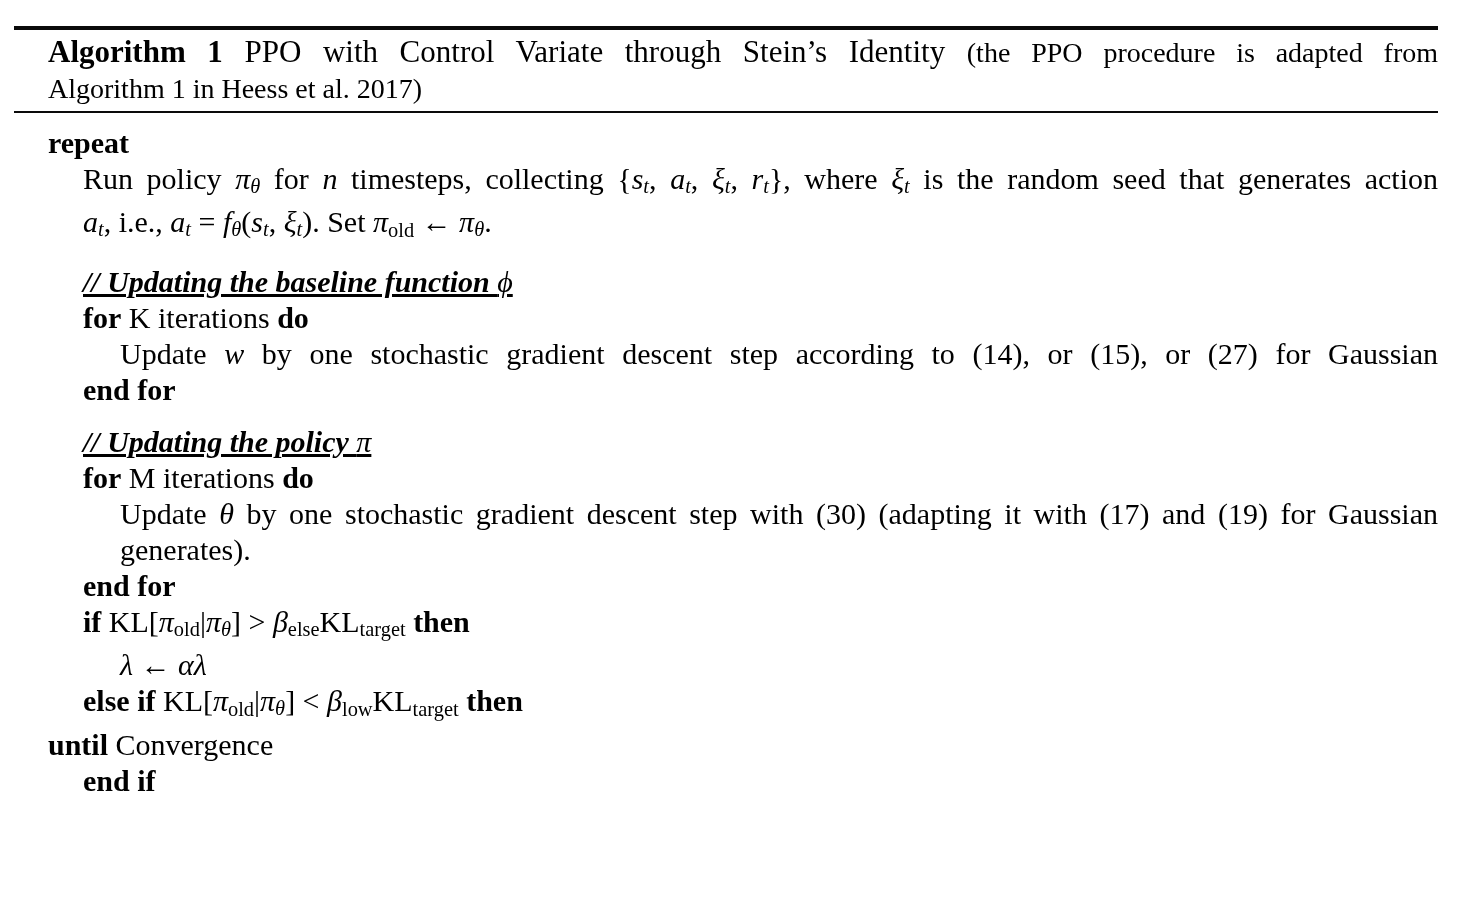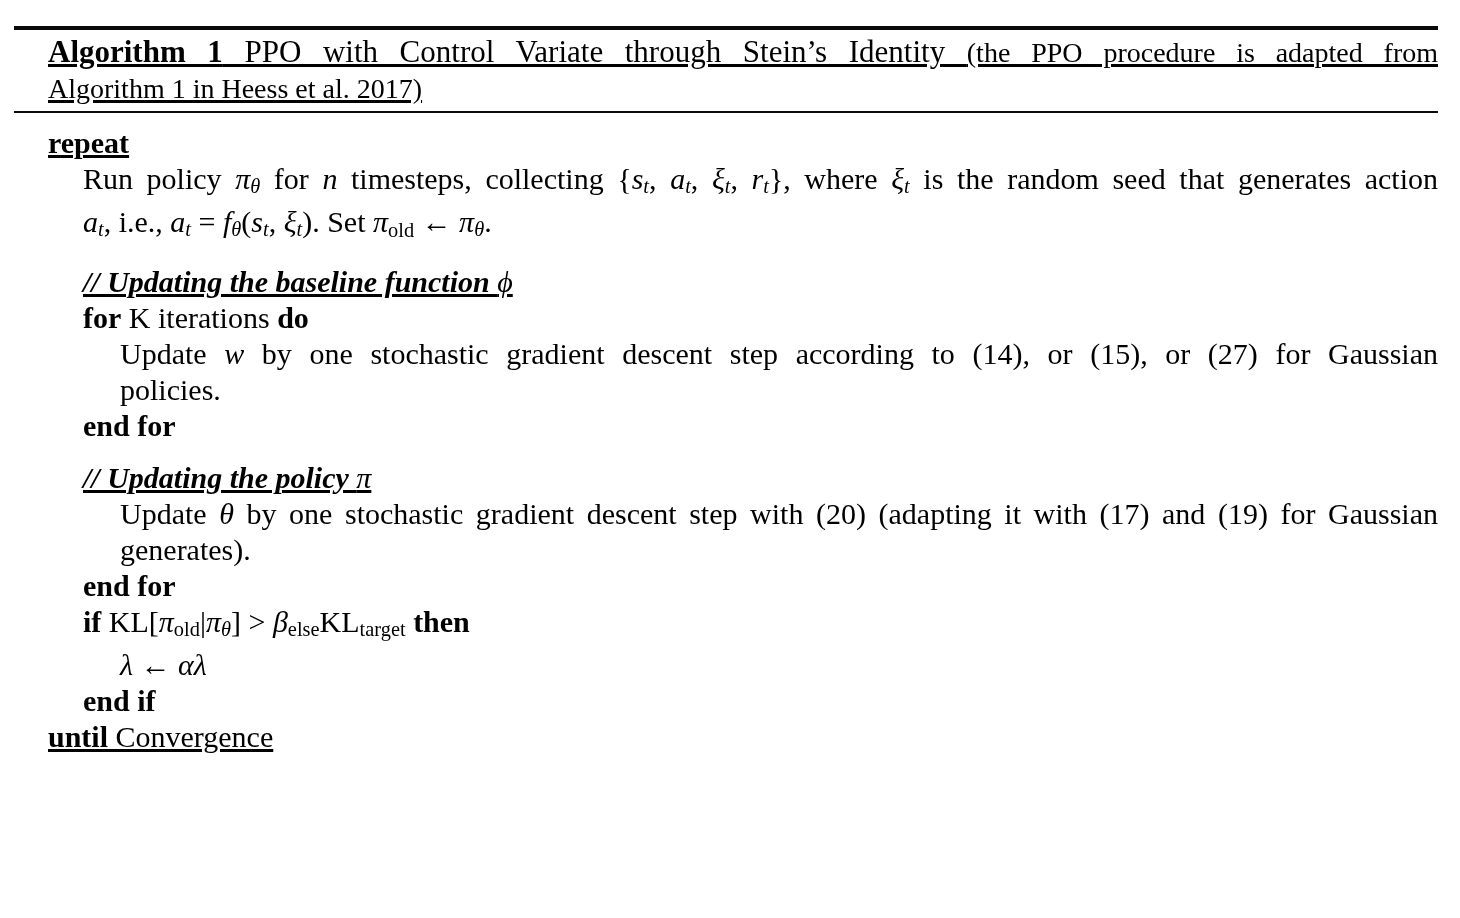--- a/index.html
+++ b/index.html
@@ -36,21 +36,21 @@
 
   .line {
     font-size: 30px;
     line-height: 36px;
     white-space: normal;
   }
   .justify {
     text-align: justify;
     text-align-last: justify;
   }
-  .indent0 { padding-left: 34px; text-decoration: underline; }
+  .indent0 { padding-left: 34px; }
   .indent1 { padding-left: 69px; }
   .indent2 { padding-left: 106px; }
   .gap { margin-top: 16px; text-decoration: underline; }
 
   .b  { font-weight: bold; }
   .i  { font-style: italic; }
   .bi { font-weight: bold; font-style: italic; }
   .sub {
     font-size: 68%;
     vertical-align: -0.22em;
@@ -73,25 +73,26 @@
       <div class="line indent0"><span class="small">Algorithm 1 in Heess et al. 2017)</span></div>
     </div>
   <div class="rule rule-mid"></div>
   <div class="algo-body">
       <div class="line indent0"><span class="b">repeat</span></div>
       <div class="line indent1 justify"><span>Run policy </span><span class="i">π</span><span class="isub">θ</span><span> for </span><span class="i">n</span><span> timesteps, collecting </span><span>{</span><span class="i">s</span><span class="isub">t</span><span>, </span><span class="i">a</span><span class="isub">t</span><span>, </span><span class="i">ξ</span><span class="isub">t</span><span>, </span><span class="i">r</span><span class="isub">t</span><span>}</span><span>, where </span><span class="i">ξ</span><span class="isub">t</span><span> is the random seed that generates action</span></div>
       <div class="line indent1"><span class="i">a</span><span class="isub">t</span><span>, i.e., </span><span class="i">a</span><span class="isub">t</span><span> = </span><span class="i">f</span><span class="isub">θ</span><span>(</span><span class="i">s</span><span class="isub">t</span><span>, </span><span class="i">ξ</span><span class="isub">t</span><span>). Set </span><span class="i">π</span><span class="sub">old</span><span> ← </span><span class="i">π</span><span class="isub">θ</span><span>.</span></div>
       <div class="line indent1 gap"><span class="bi">// Updating the baseline function </span><span class="i">ϕ</span></div>
       <div class="line indent1"><span class="b">for</span><span> K iterations </span><span class="b">do</span></div>
       <div class="line indent2 justify"><span>Update </span><span class="i">w</span><span> by one stochastic gradient descent step according to (14), or (15), or (27) for Gaussian</span></div>
-      <div class="line indent2"><span>policies.</span></div>
       <div class="line indent1"><span class="b">end for</span></div>
       <div class="line indent1 gap"><span class="bi">// Updating the policy </span><span class="i">π</span></div>
-      <div class="line indent2 justify"><span>Update </span><span class="i">θ</span><span> by one stochastic gradient descent step with (20) (adapting it with (17) and (19) for Gaussian</span></div>
+      <div class="line indent1"><span class="b">for</span><span> M iterations </span><span class="b">do</span></div>
+      <div class="line indent2 justify"><span>Update </span><span class="i">θ</span><span> by one stochastic gradient descent step with (30) (adapting it with (17) and (19) for Gaussian</span></div>
       <div class="line indent2"><span>generates).</span></div>
       <div class="line indent1"><span class="b">end for</span></div>
       <div class="line indent1"><span class="b">if</span><span> KL[</span><span class="i">π</span><span class="sub">old</span><span>|</span><span class="i">π</span><span class="isub">θ</span><span>] &gt; </span><span class="i">β</span><span class="sub">else</span><span>KL</span><span class="sub">target</span><span> </span><span class="b">then</span></div>
       <div class="line indent2"><span class="i">λ</span><span> ← </span><span class="i">α</span><span class="i">λ</span></div>
+      <div class="line indent1"><span class="b">else if</span><span> KL[</span><span class="i">π</span><span class="sub">old</span><span>|</span><span class="i">π</span><span class="isub">θ</span><span>] &lt; </span><span class="i">β</span><span class="sub">low</span><span>KL</span><span class="sub">target</span><span> </span><span class="b">then</span></div>
+      <div class="line indent0"><span class="b">until</span><span> Convergence</span></div>
       <div class="line indent1"><span class="b">end if</span></div>
-      <div class="line indent0"><span class="b">until</span><span> Convergence</span></div>
     </div>
 
 </div>
 
 </body></html>

